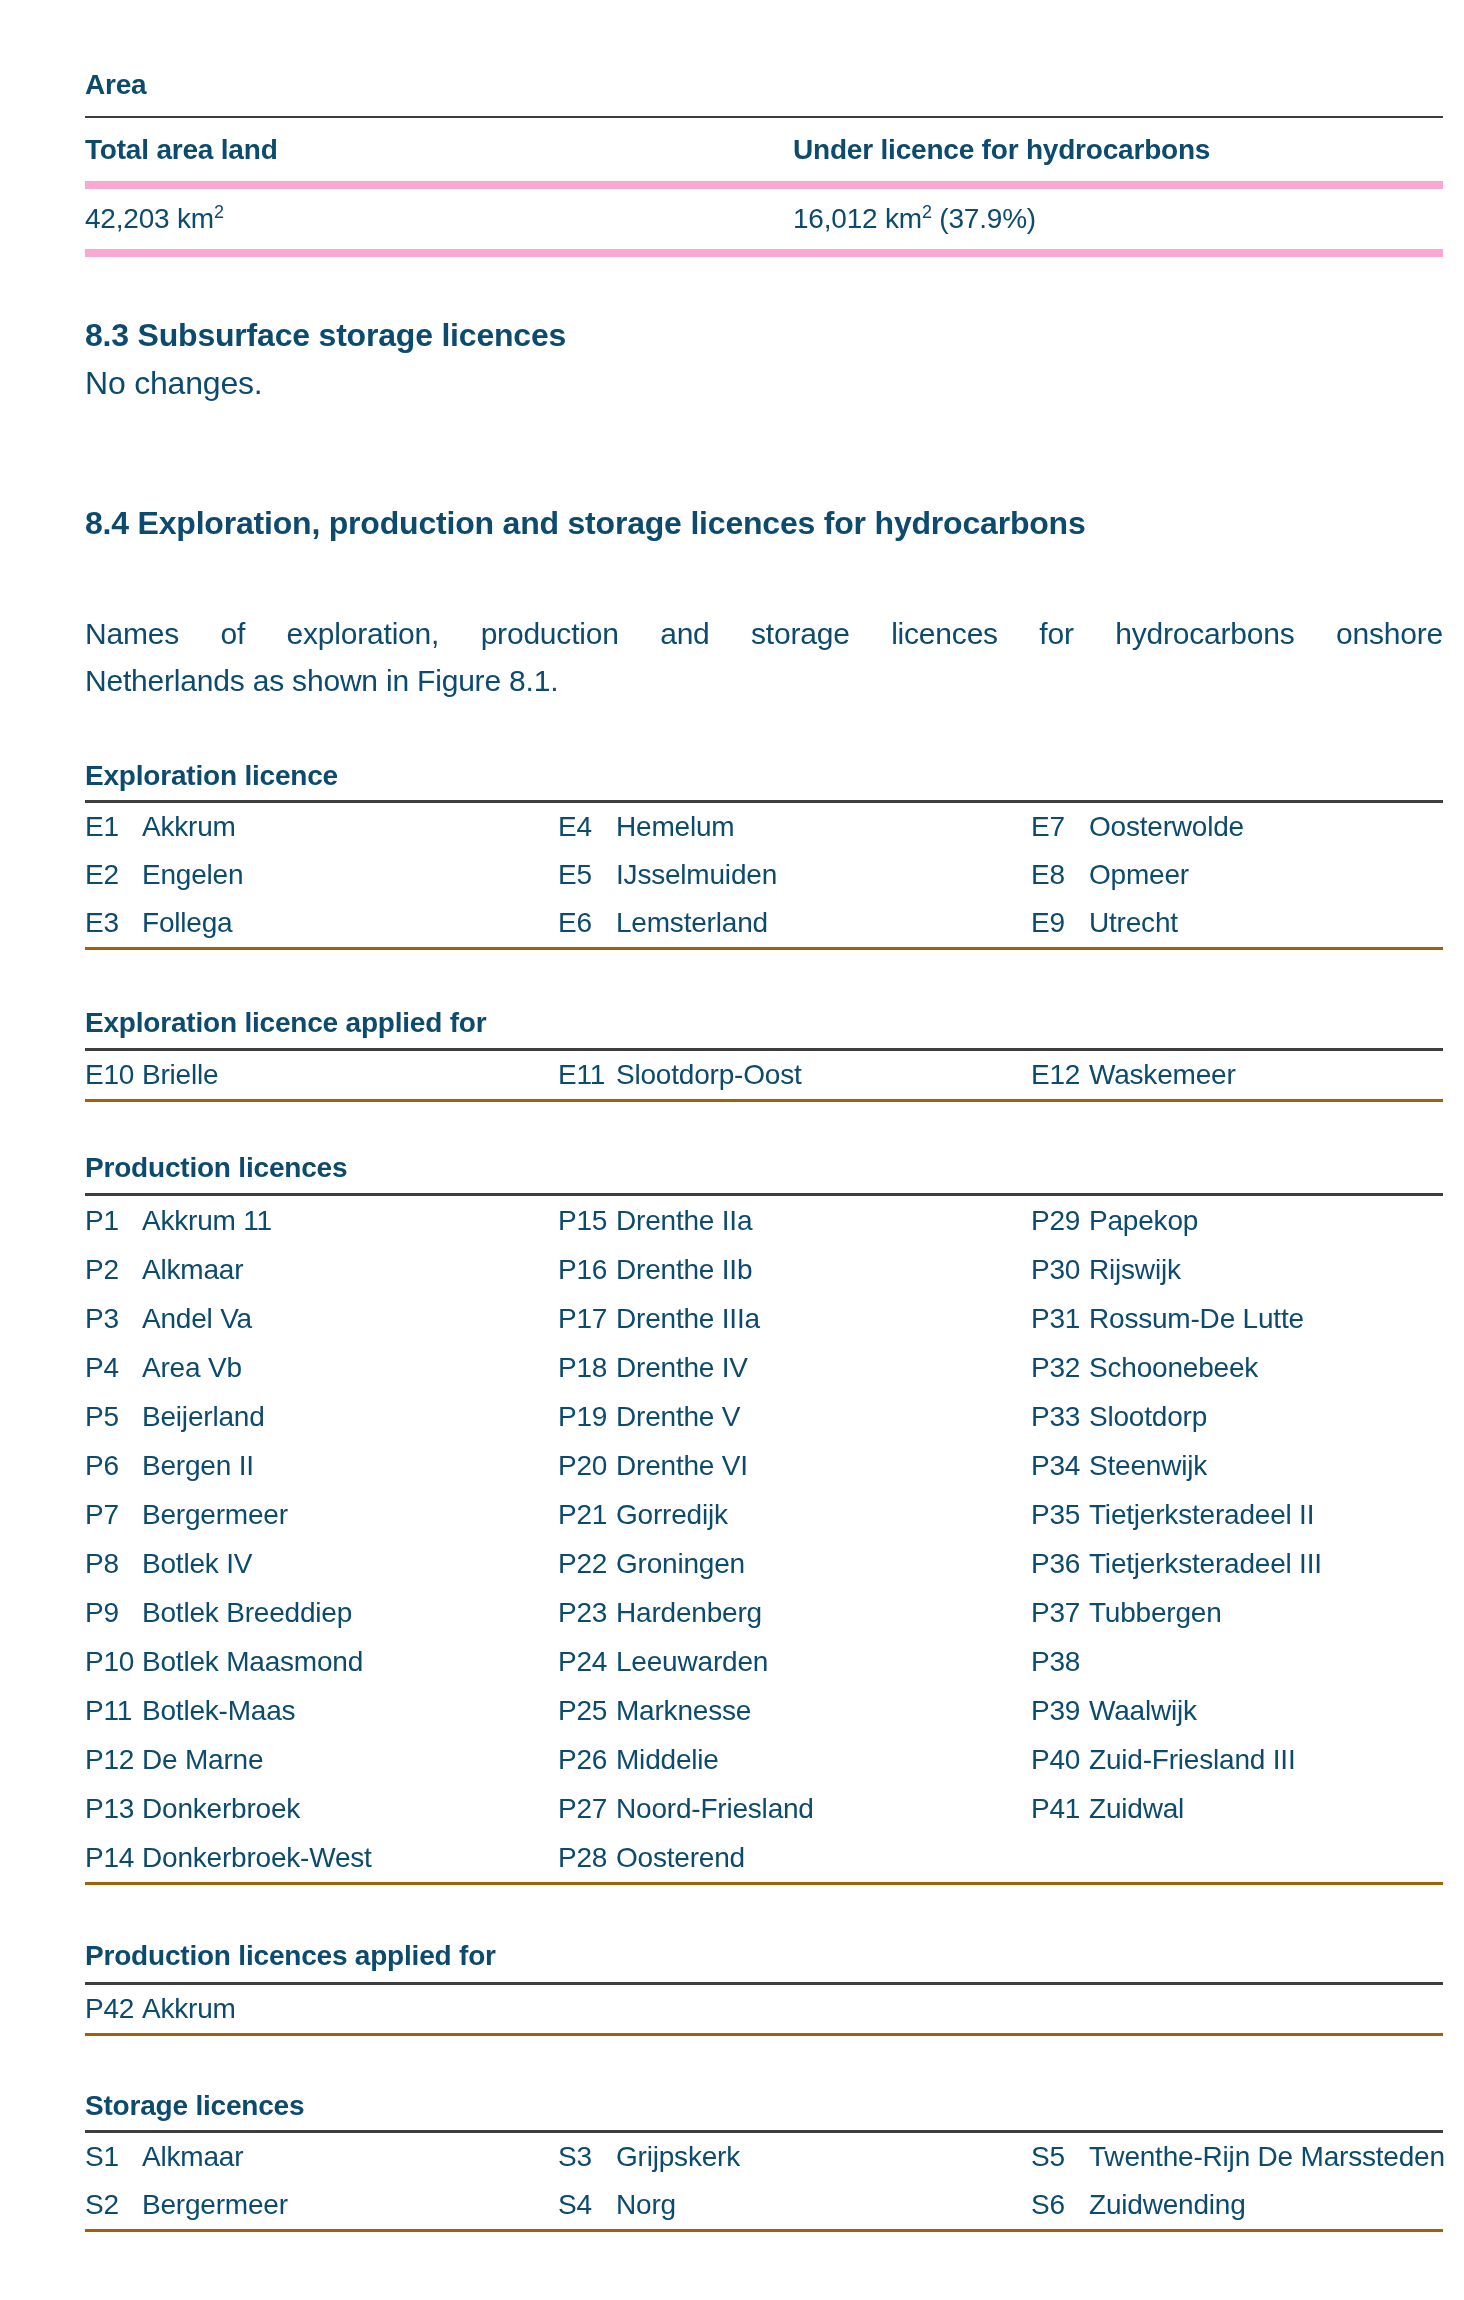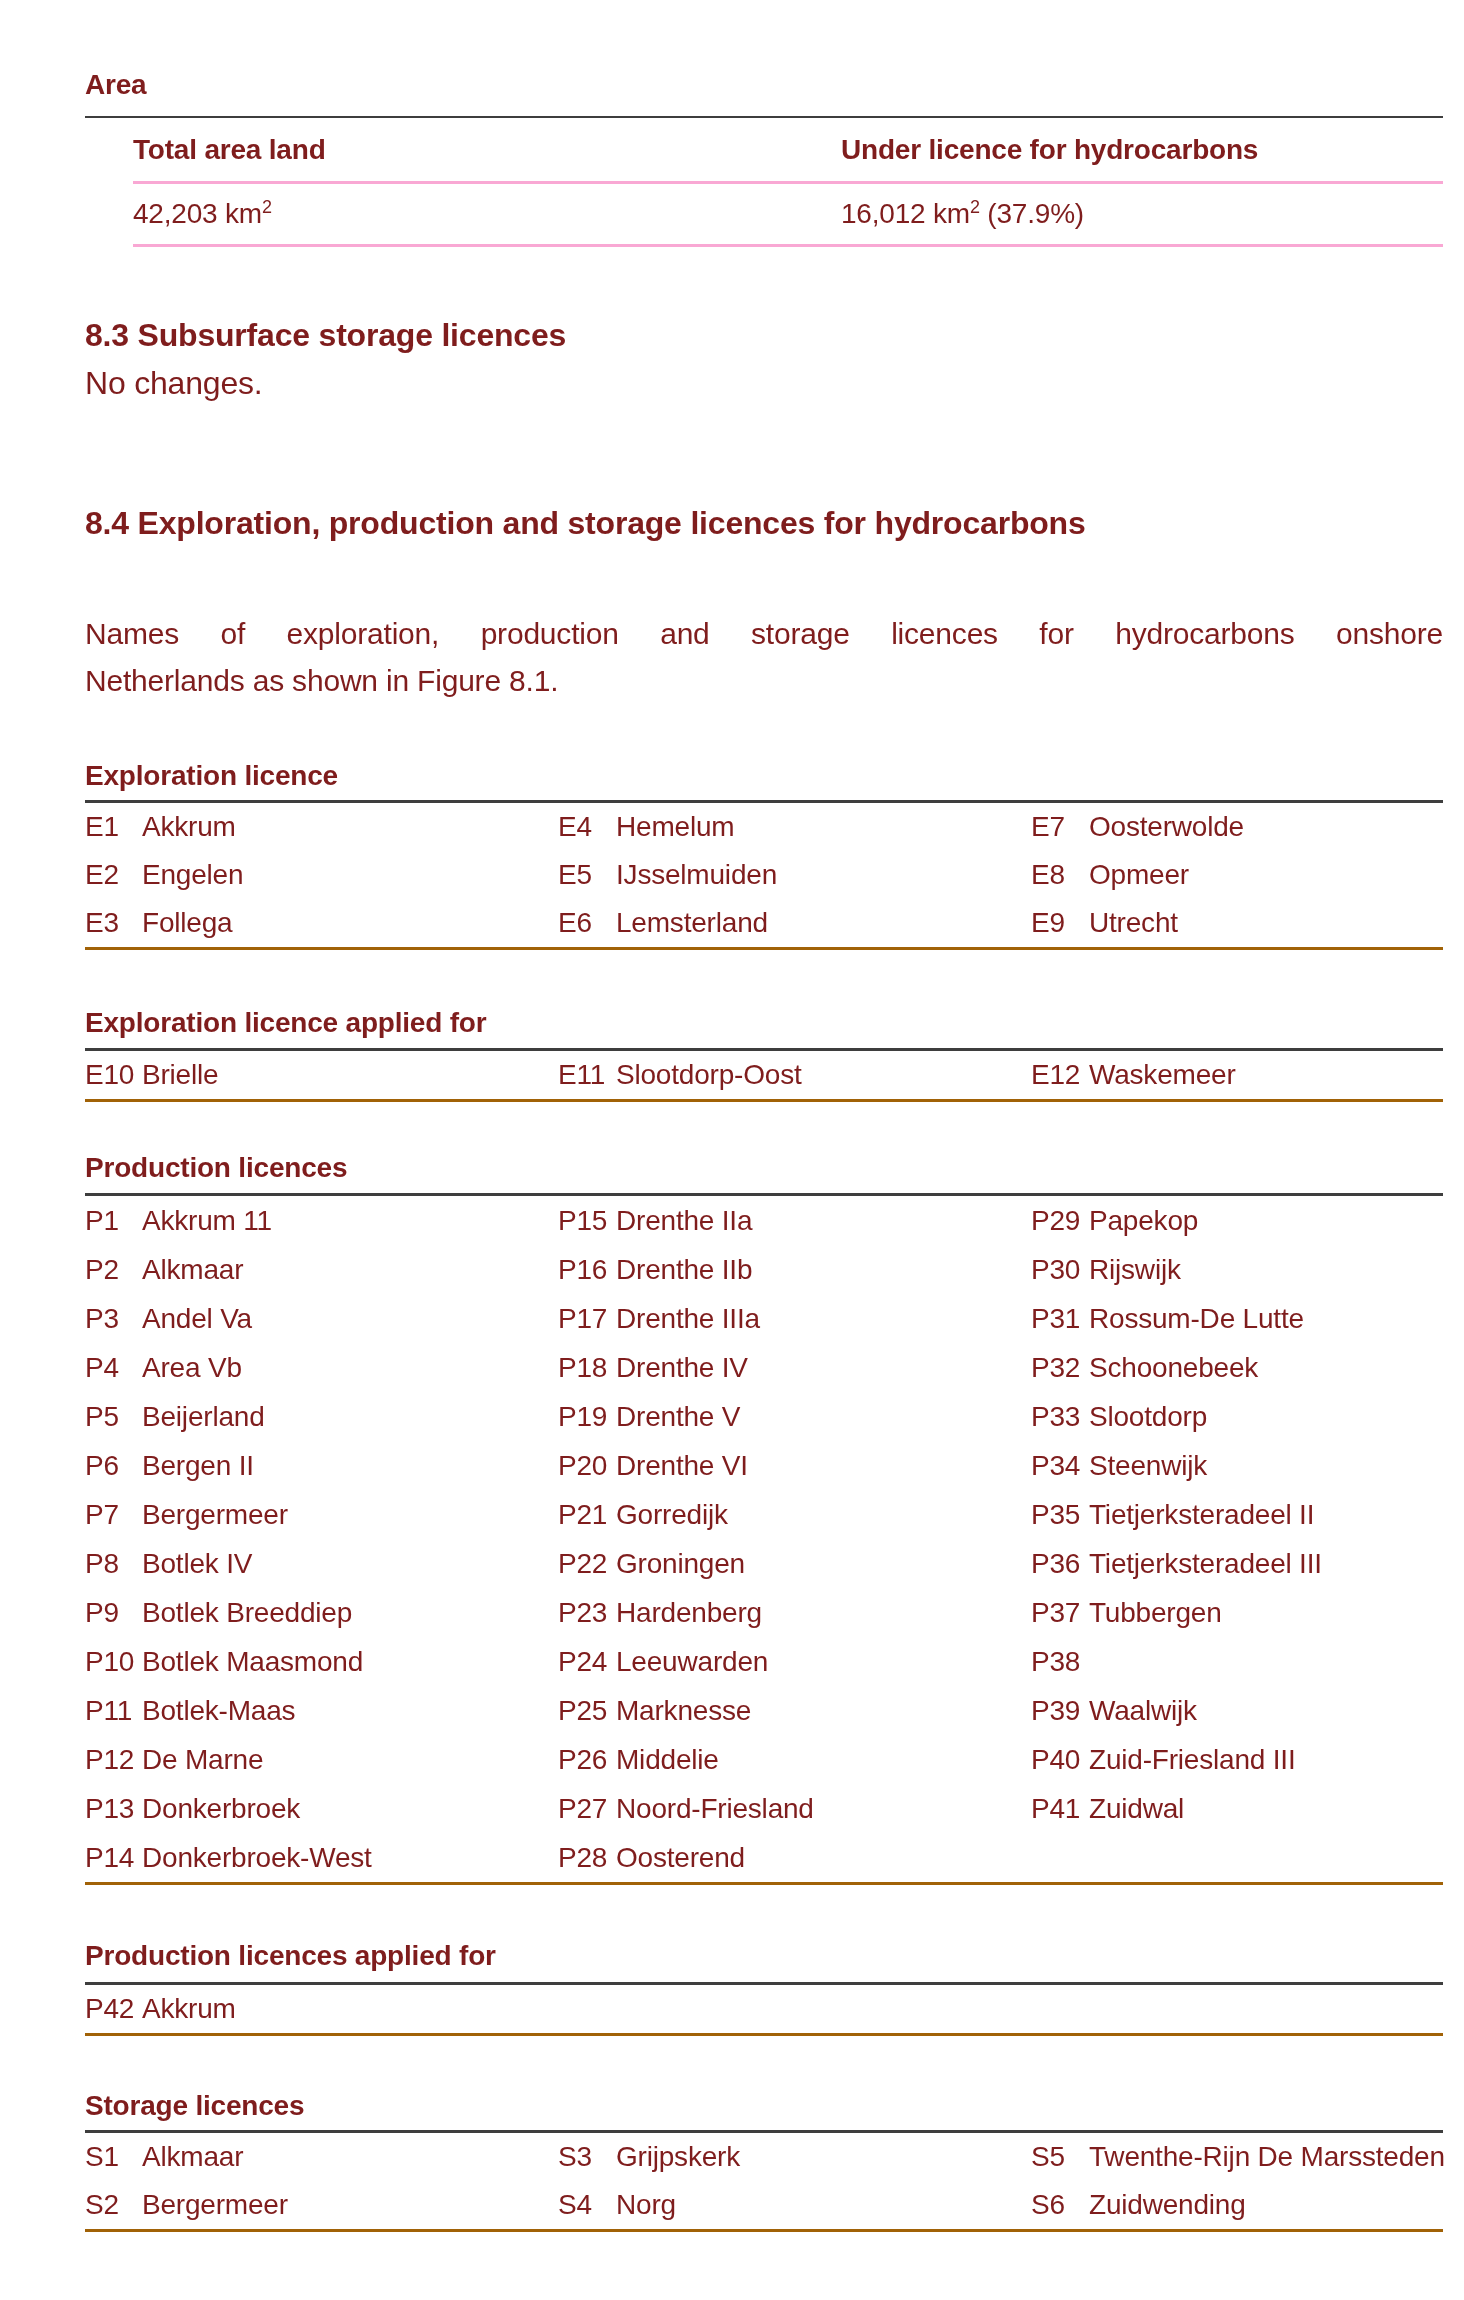--- a/index.html
+++ b/index.html
@@ -1,29 +1,29 @@
 <!DOCTYPE html>
 <html><head>
 <meta charset="utf-8">
 <style>
   html,body { margin:0; padding:0; background:#ffffff; }
   #page {
     position:relative;
     width:1464px; height:2300px;
     background:#ffffff;
-    color:#7f1d1d;
+    color:#0c4a6e;
     font-family:"Liberation Sans", sans-serif;
     letter-spacing:-0.2px;
     overflow:hidden;
   }
   .abs { position:absolute; left:85px; width:1358px; }
 
   .area-heading { top:68px; font-size:28px; font-weight:700; line-height:34px; }
   .area-table { top:116px; border-top:2px solid #3e3e3e; }
-  .area-row { display:grid; grid-template-columns:708px 1fr; border-bottom:3px solid #f9a8d4; white-space:nowrap;margin-left:48px; }
+  .area-row { display:grid; grid-template-columns:708px 1fr; border-bottom:8px solid #f9a8d4; white-space:nowrap; }
   .area-row.hdr { height:63px; line-height:63px; font-size:28px; font-weight:700; }
   .area-row.val { height:60px; line-height:60px; font-size:28px; }
   .area-row sup { font-size:18px; line-height:0; vertical-align:super; letter-spacing:-0.2px; }
 
   .sec-head { font-size:32px; font-weight:700; line-height:40px; white-space:nowrap; }
   .h83 { top:315px; }
   .body-line { top:363px; font-size:32px; line-height:40px; }
   .h84 { top:503px; }
   .para { top:610px; font-size:30px; line-height:47px; }
   .para .just { text-align:justify; text-align-last:justify; }

